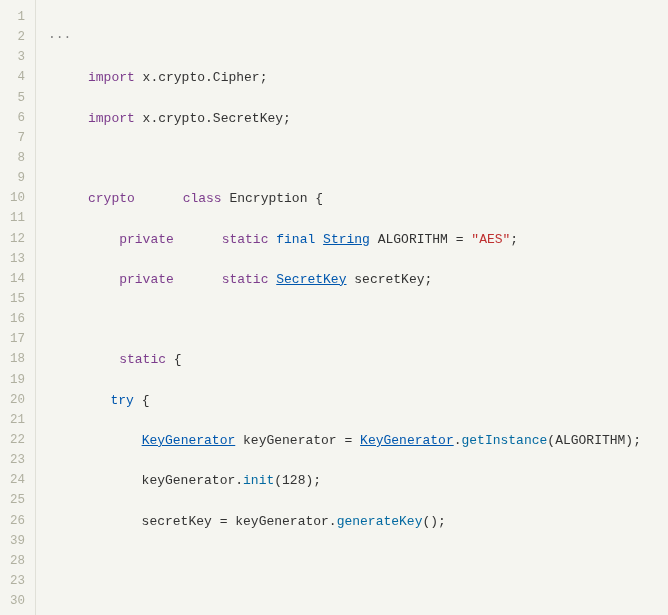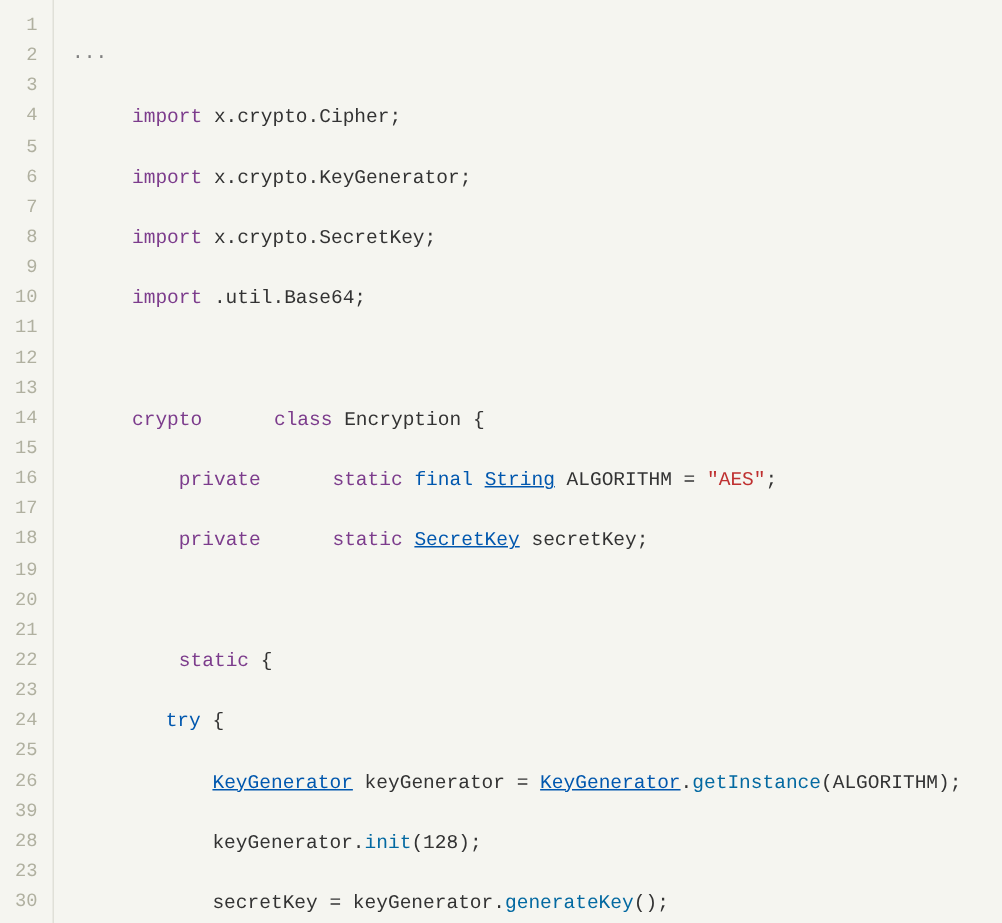--- a/index.html
+++ b/index.html
@@ -83,23 +83,21 @@
     <div>39</div>
     <div>28</div>
     <div>23</div>
     <div>30</div>
     <div>31</div>
 
   </div>
   <div class="code-area">
 <span class="line"><span class="comment">···</span></span>
 <span class="line"><span class="kw">import</span> x.crypto.Cipher;</span>
-<span class="line"><span class="kw">import</span> x.crypto.KeyGenerator;</span>
 <span class="line"><span class="kw">import</span> x.crypto.SecretKey;</span>
-<span class="line"><span class="kw">import</span> .util.Base64;</span>
 <span class="line"> </span>
 <span class="line"><span class="kw">crypto</span> <span class="kw">class</span> Encryption {</span>
 <span class="line">    <span class="kw">private</span> <span class="kw">static</span> <span class="kw-blue">final</span> <span class="type">String</span> ALGORITHM = <span class="string">"AES"</span>;</span>
 <span class="line">    <span class="kw">private</span> <span class="kw">static</span> <span class="type">SecretKey</span> secretKey;</span>
 <span class="line"> </span>
 <span class="line">    <span class="kw">static</span> {</span>
 <span class="line">        <span class="kw-blue">try</span> {</span>
 <span class="line">            <span class="type">KeyGenerator</span> keyGenerator = <span class="type">KeyGenerator</span>.<span class="method-teal">getInstance</span>(ALGORITHM);</span>
 <span class="line">            keyGenerator.<span class="method-teal">init</span>(128);</span>
 <span class="line">            secretKey = keyGenerator.<span class="method-teal">generateKey</span>();</span>

